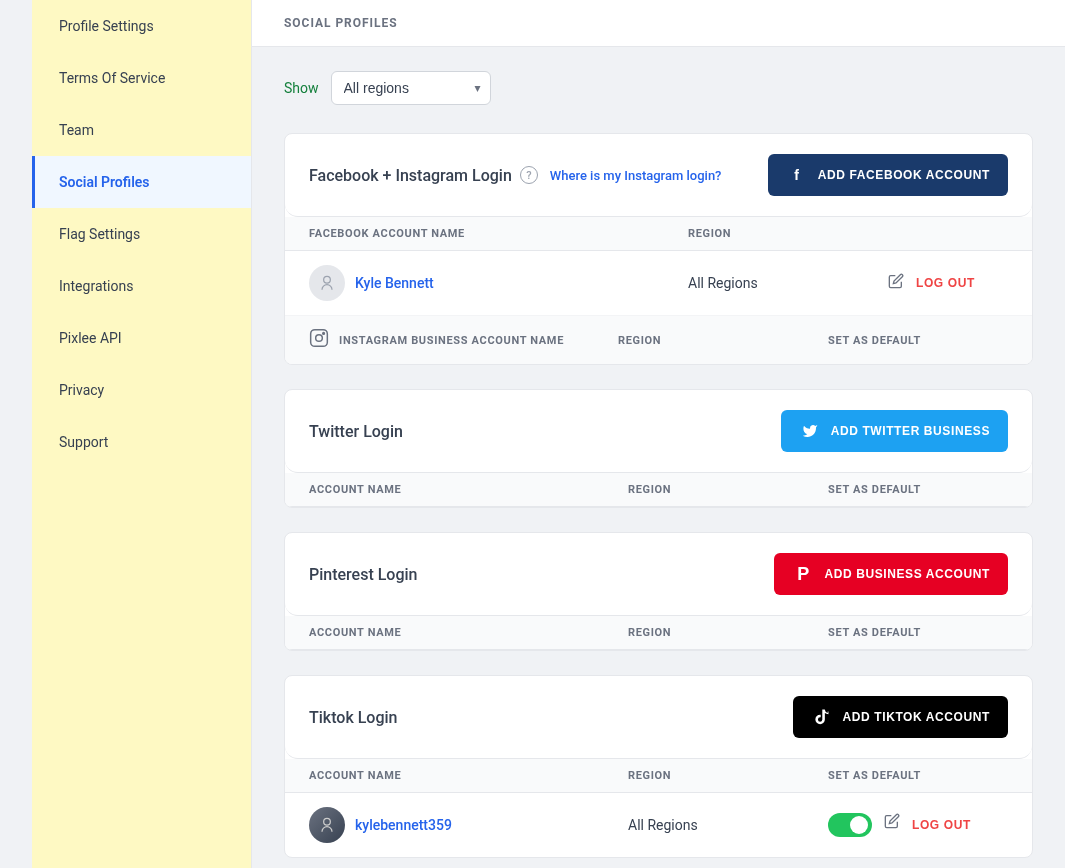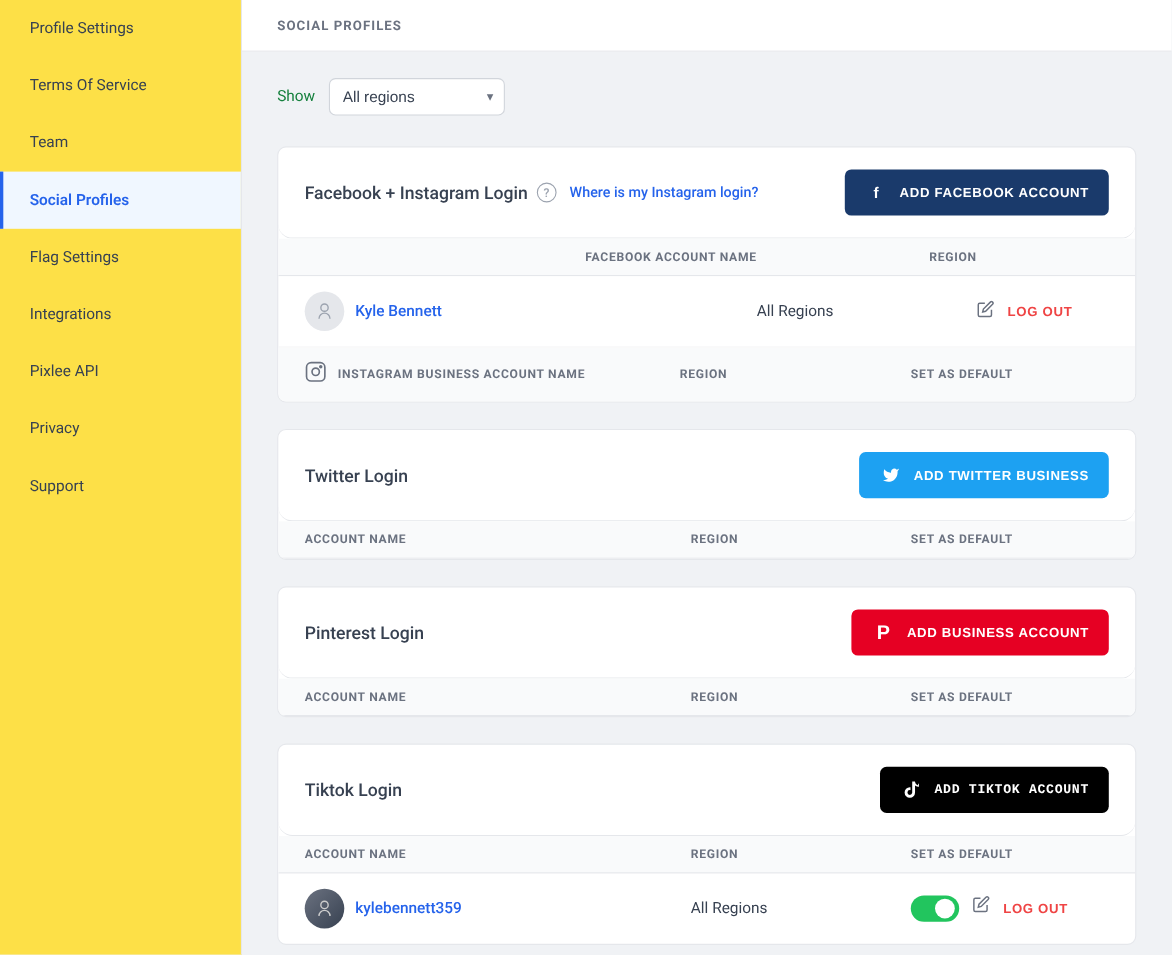--- a/index.html
+++ b/index.html
@@ -1,25 +1,26 @@
 <!DOCTYPE html>
 <html><head>
   <meta charset="utf-8">
   <style>
     * { box-sizing: border-box; margin: 0; padding: 0; }
     body { font-family: -apple-system, BlinkMacSystemFont, 'Segoe UI', Roboto, sans-serif; background: #f0f2f5; display: flex; height: 868px; overflow: hidden; }
 
     
     .sidebar {
       width: 220px;
-      background: #fde047;
+      background: #fef9c3;
       border-right: 1px solid #e5e7eb;
       display: flex;
       flex-direction: column;
       flex-shrink: 0;
+      margin-left: 32px;
     }
     .sidebar-item {
       padding: 18px 24px;
       font-size: 14px;
       color: #374151;
       cursor: pointer;
       border-left: 3px solid transparent;
     }
     .sidebar-item.active {
       background: #f0f7ff;
@@ -126,21 +127,21 @@
       border-radius: 6px;
       font-size: 12px;
       font-weight: 700;
       letter-spacing: 0.05em;
       cursor: pointer;
       color: #fff;
     }
     .btn-facebook { background: #1a3a6b; }
     .btn-twitter { background: #1da1f2; }
     .btn-pinterest { background: #e60023; }
-    .btn-tiktok { background: #000; font-family: Liberation Mono, monospace; }
+    .btn-tiktok { background: #000; }
 
     .btn-icon {
       width: 22px;
       height: 22px;
       display: flex;
       align-items: center;
       justify-content: center;
       font-size: 14px;
       font-weight: bold;
     }
@@ -150,21 +151,21 @@
       display: grid;
       padding: 10px 24px;
       background: #f9fafb;
       border-bottom: 1px solid #e5e7eb;
       font-size: 11px;
       font-weight: 700;
       letter-spacing: 0.06em;
       color: #6b7280;
       text-transform: uppercase;
     }
-    .table-header.fb-cols { grid-template-columns: 1fr 200px 120px; text-align: right; }
+    .table-header.fb-cols { grid-template-columns: 1fr 200px 120px; }
     .table-header.tw-cols { grid-template-columns: 1fr 200px 180px; }
 
     .table-row-data {
       display: grid;
       padding: 14px 24px;
       align-items: center;
       border-bottom: 1px solid #f3f4f6;
       font-size: 14px;
       color: #374151;
     }

